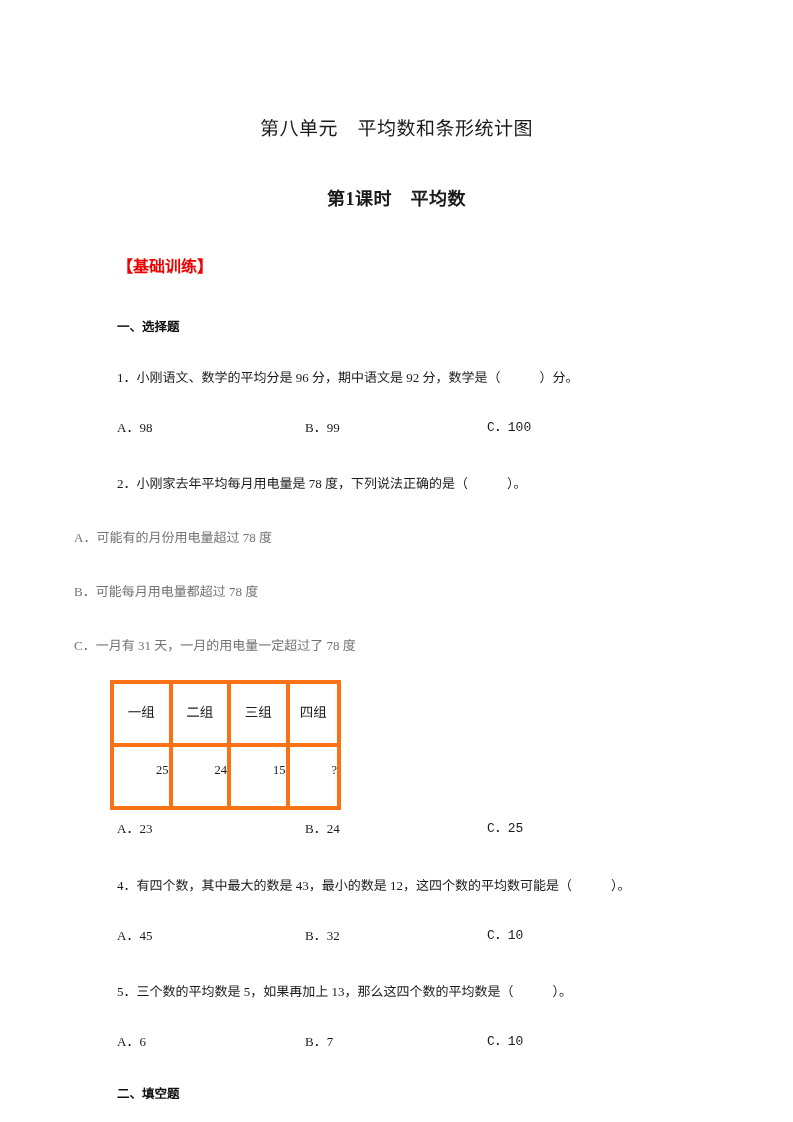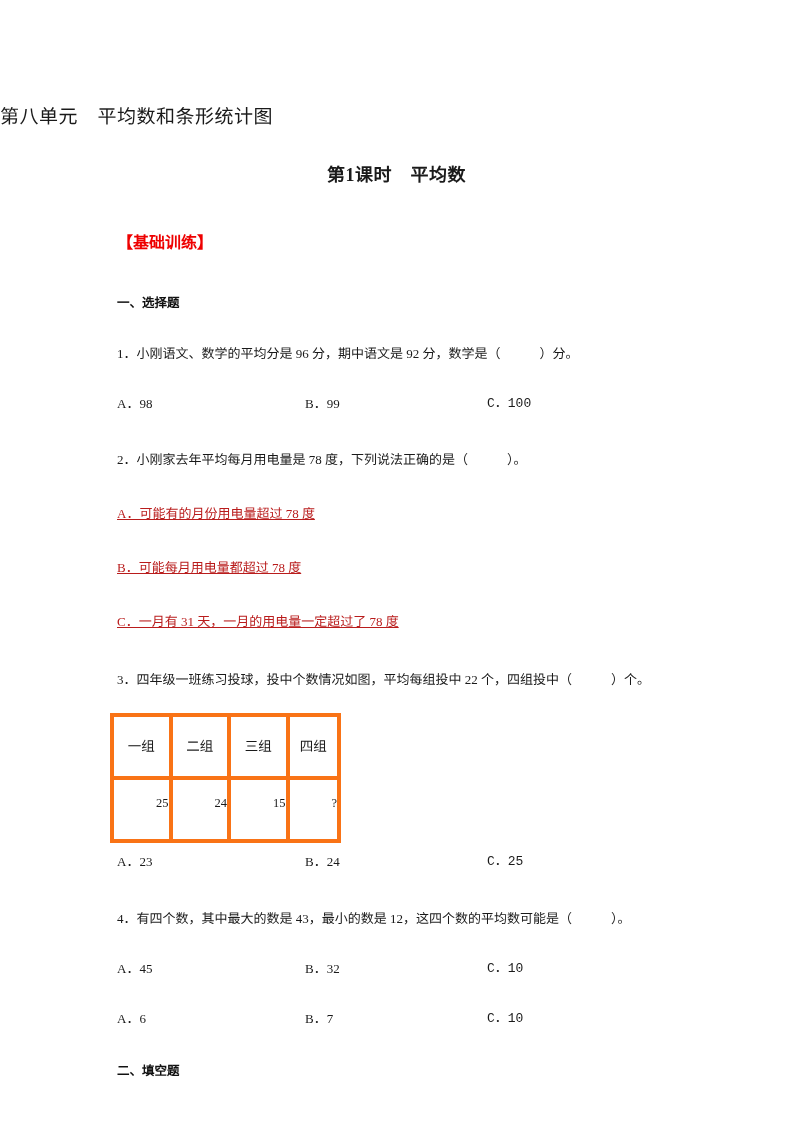--- a/index.html
+++ b/index.html
@@ -23,25 +23,25 @@
   }
   .content {
     position: absolute;
     left: 0;
     top: 0;
     width: 793px;
   }
 
   
   .doc-title {
-    text-align: left;
+    text-align: center;
     font-size: 19px;
     font-weight: normal;
     letter-spacing: 0.5px;
-    margin: 0;
+    margin: 12px;
     padding-top: 104px;
     line-height: 1.4;
     font-family: "Liberation Serif", "DejaVu Serif", serif;
   }
   .doc-subtitle {
     text-align: center;
     font-size: 18px;
     font-weight: bold;
     letter-spacing: 0.5px;
     margin: 0;
@@ -99,26 +99,25 @@
   .opts .opt {
     position: absolute;
     white-space: nowrap;
   }
   .opts .opt.a { left: 117px; }
   .opts .opt.b { left: 305px; }
   .opts .opt.c { left: 487px; font-family: Liberation Mono, monospace; }
 
   
   .opt-line {
-    padding-left: 117px;
-    font-size: 13px;
-    line-height: 1.4;
-    color: #b91c1c;
+    padding-left: 74px;
+    font-size: 13px;
+    line-height: 1.4;
+    color: #737373;
     white-space: nowrap;
-    text-decoration: underline;
   }
   .opt-line-sp { padding-top: 36px; }
 
   
   .table-wrap {
     padding-left: 110px;
     padding-top: 24px;
   }
   table.data-table {
     border-collapse: collapse;
@@ -169,21 +168,20 @@
       <span class="opt a">A．98</span>
       <span class="opt b">B．99</span>
       <span class="opt c">C．100</span>
     </div>
 
     <div class="q q-2">2．小刚家去年平均每月用电量是 78 度，下列说法正确的是（　　　）。</div>
     <div class="opt-line opt-line-sp">A．可能有的月份用电量超过 78 度</div>
     <div class="opt-line opt-line-sp">B．可能每月用电量都超过 78 度</div>
     <div class="opt-line opt-line-sp">C．一月有 31 天，一月的用电量一定超过了 78 度</div>
 
-    <div class="q q-3">3．四年级一班练习投球，投中个数情况如图，平均每组投中 22 个，四组投中（　　　）个。</div>
 
     <div class="table-wrap">
       <table class="data-table">
         <tbody>
             <tr class="header-row">
           <td>
                 <span>一组</span>
               </td>
           <td>
                 <span>二组</span>
@@ -219,20 +217,21 @@
       <span class="opt c">C．25</span>
     </div>
 
     <div class="q q-4">4．有四个数，其中最大的数是 43，最小的数是 12，这四个数的平均数可能是（　　　）。</div>
     <div class="opts opts-row">
       <span class="opt a">A．45</span>
       <span class="opt b">B．32</span>
       <span class="opt c">C．10</span>
     </div>
 
+    <div class="q q-5">5．三个数的平均数是 5，如果再加上 13，那么这四个数的平均数是（　　　）。</div>
     <div class="opts opts-row">
       <span class="opt a">A．6</span>
       <span class="opt b">B．7</span>
       <span class="opt c">C．10</span>
     </div>
 
     <div class="section-bold sec-2">二、填空题</div>
 
   </div>
 </div>

